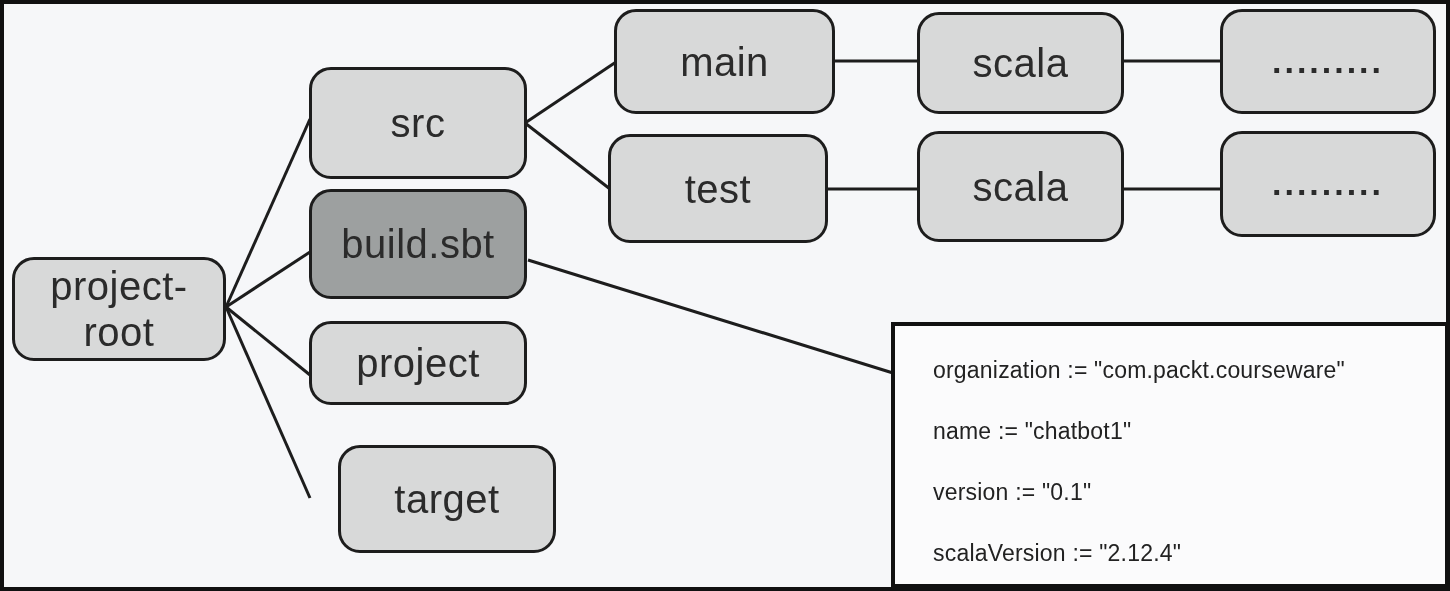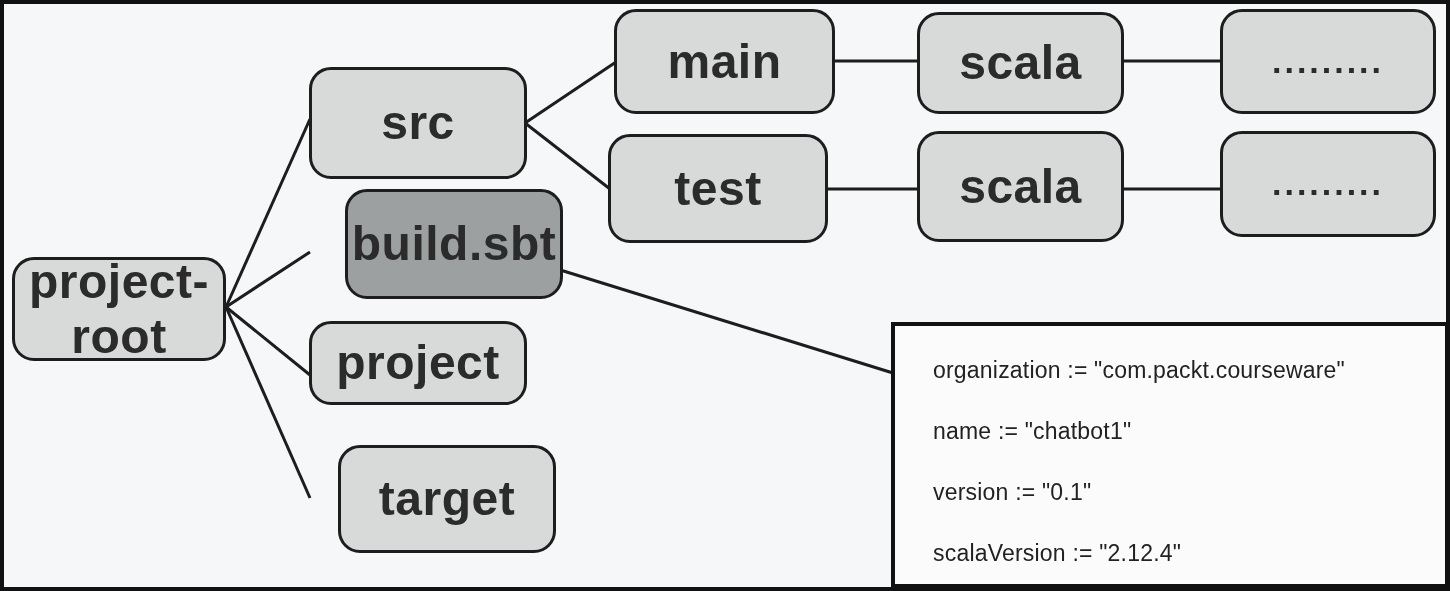--- a/index.html
+++ b/index.html
@@ -33,26 +33,26 @@
     position: absolute;
     box-sizing: border-box;
     background: #d8d9d9;
     border: 3.5px solid #1d1d1d;
     border-radius: 22px;
     display: flex;
     align-items: center;
     justify-content: center;
     text-align: center;
     color: #2b2b2b;
-    font-size: 48px;
-    font-weight: 700;
+    font-size: 40px;
+    font-weight: 400;
     letter-spacing: 0.5px;
     line-height: 1.15;
   }
-  .node.highlight { background: #9da0a0; margin-left: 36px; }
+  .node.highlight { background: #9da0a0; }
   .node.dots {
     font-size: 34px;
     font-weight: 800;
     letter-spacing: 3px;
   }
   
   .n-root    { left: 8px;    top: 253px; width: 214px; height: 104px; padding: 0 22px; }
   .n-src     { left: 305px;  top: 63px;  width: 218px; height: 112px; }
   .n-build   { left: 305px;  top: 185px; width: 218px; height: 110px; }
   .n-project { left: 305px;  top: 317px; width: 218px; height: 84px; }

